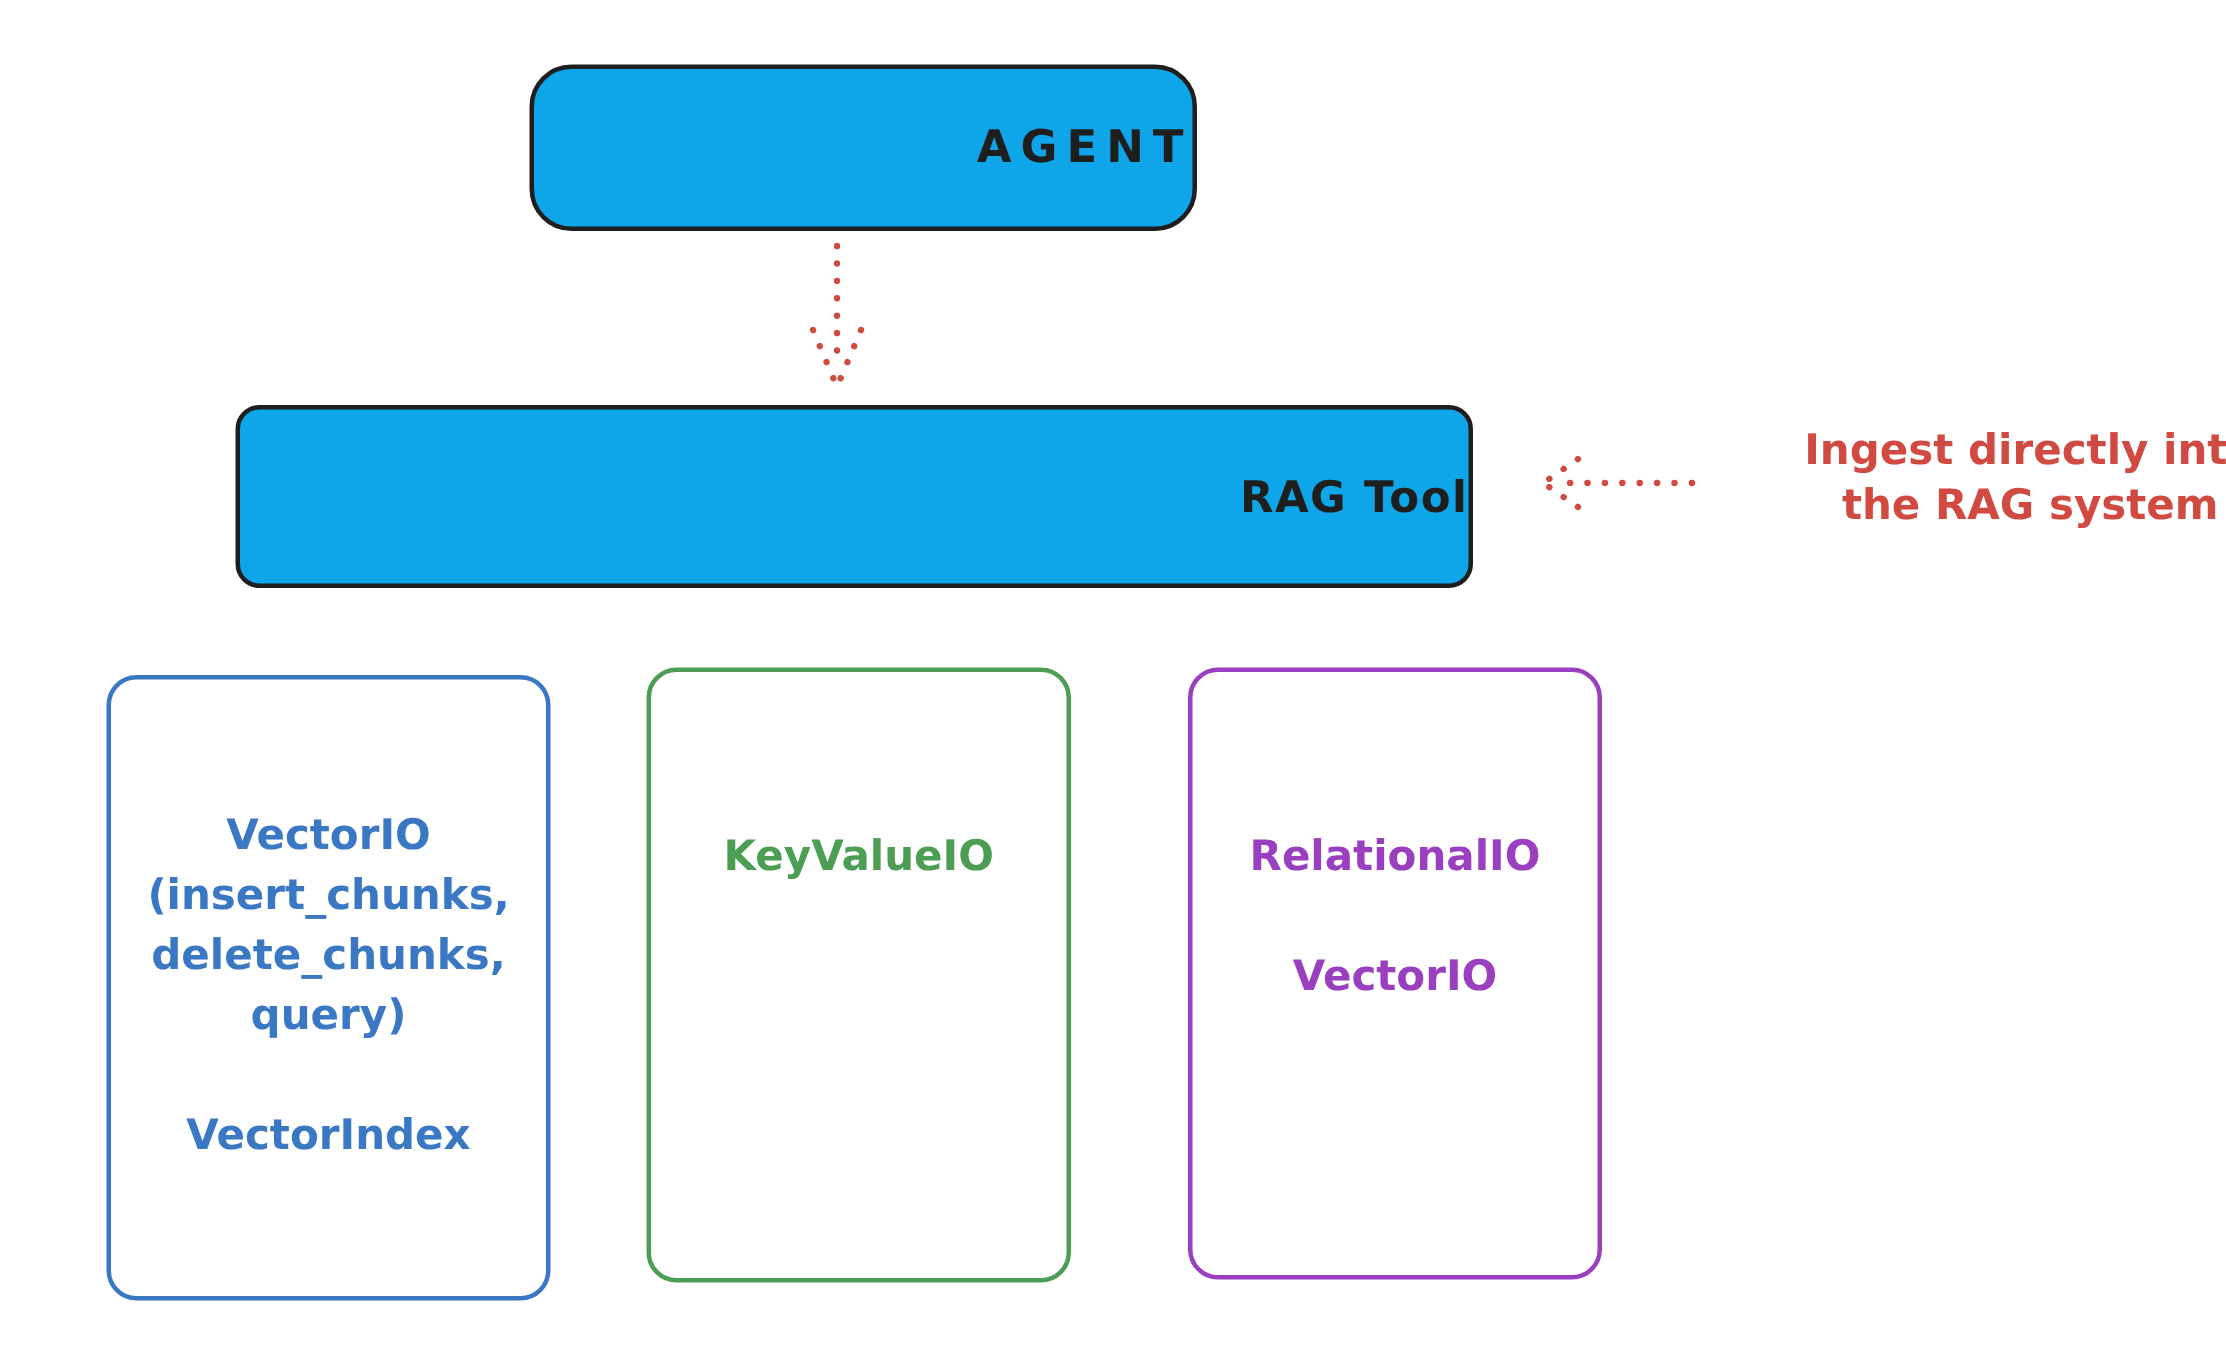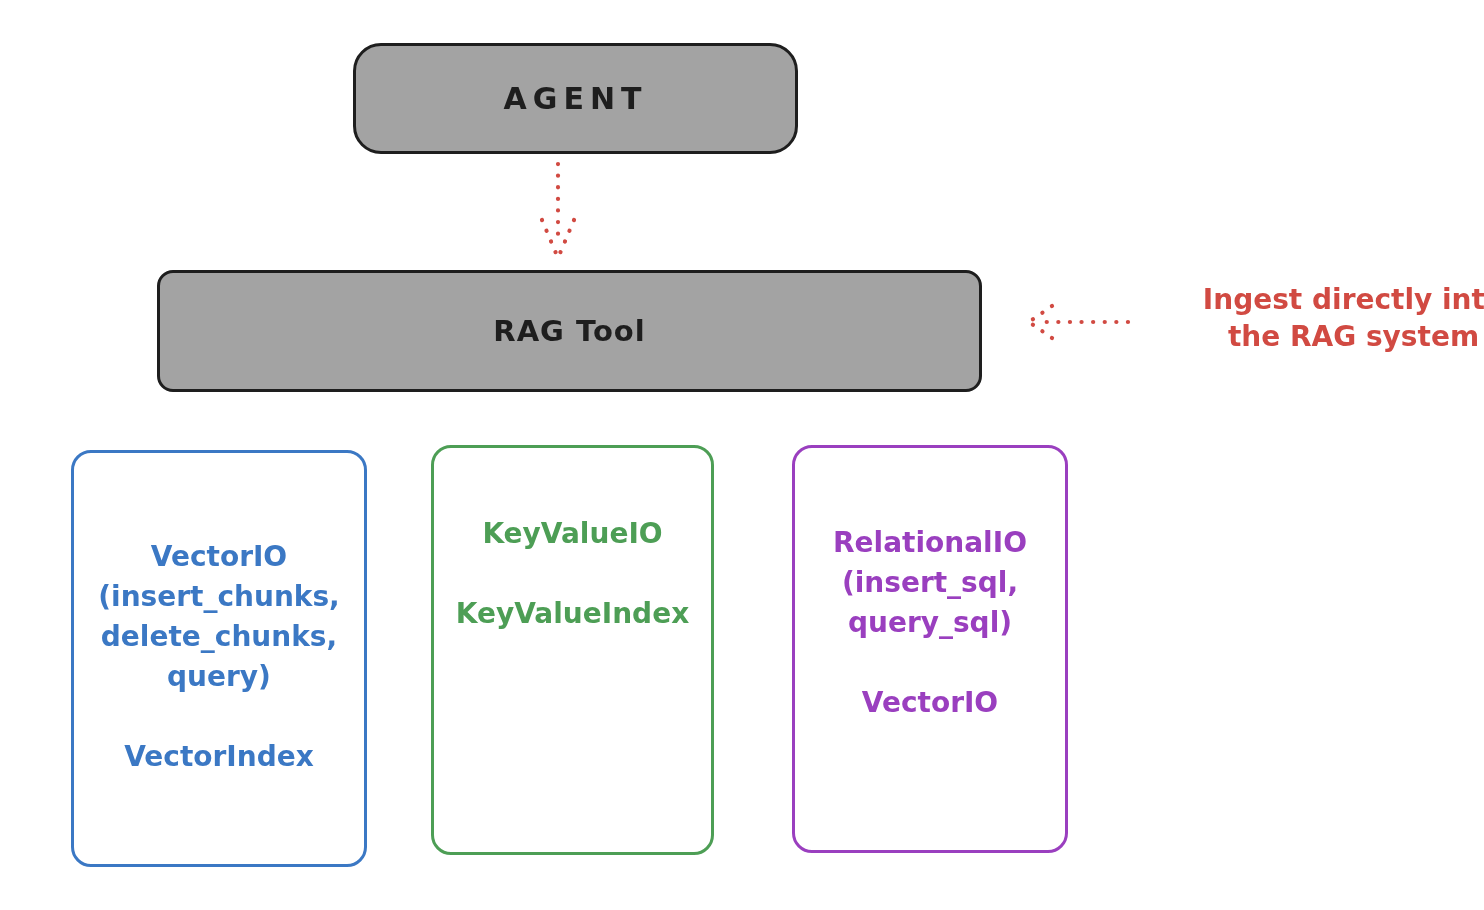--- a/index.html
+++ b/index.html
@@ -12,24 +12,24 @@
   .canvas {
     position: relative;
     width: 1484px; height: 910px;
     background: #ffffff;
   }
   
   .node {
     position: absolute;
     border: 3.5px solid var(--c, #1e1e1e);
     border-radius: 28px;
-    display: flex; align-items: center; justify-content: center;
+    display: flex; align-items: center; justify-content: flex-end;
     color: var(--c, #1e1e1e);
     box-sizing: border-box;
-    background: #a3a3a3;
+    background: #0ea5e9;
   }
   .node-agent {
     left: 353px; top: 43px; width: 445px; height: 111px;
     font-size: 30px; font-weight: 700; letter-spacing: 6px;
   }
   .node-rag {
     left: 157px; top: 270px; width: 825px; height: 122px;
     border-radius: 16px;
     font-size: 29px; font-weight: 600; letter-spacing: 1px;
   }
@@ -41,22 +41,22 @@
     color: var(--c);
     box-sizing: border-box;
     text-align: center;
     font-size: 28px; font-weight: 600;
     line-height: 40px;
     background: #ffffff;
   }
   .io-box .io-methods { white-space: pre-line; }
   .io-box .io-index { margin-top: 40px; }
   .io-vector     { left: 71px;  top: 450px; width: 296px; height: 417px; padding-top: 84px; }
-  .io-keyvalue   { left: 431px; top: 445px; width: 283px; height: 410px; padding-top: 66px; }
-  .io-relational { left: 792px; top: 445px; width: 276px; height: 408px; padding-top: 75px; }
+  .io-keyvalue   { left: 431px; top: 445px; width: 283px; height: 410px; padding-top: 103px; }
+  .io-relational { left: 792px; top: 445px; width: 276px; height: 408px; padding-top: 103px; }
   
   .annotation {
     position: absolute;
     left: 1181px; top: 281px; width: 345px;
     color: var(--c);
     font-size: 28px; font-weight: 700;
     line-height: 37px;
     text-align: center;
     white-space: pre-line;
   }
@@ -108,23 +108,20 @@
   <div class="io-box io-vector" style="--c: #3b78c4;">
     <div class="io-name">VectorIO</div>
     <div class="io-methods">(insert_chunks,
 delete_chunks,
 query)</div>
     <div class="io-index">VectorIndex</div>
   </div>
 
   <div class="io-box io-keyvalue" style="--c: #4d9e55;">
     <div class="io-name">KeyValueIO</div>
-    <div class="io-index">KeyValueIndex</div>
   </div>
 
   <div class="io-box io-relational" style="--c: #9a3fbf;">
     <div class="io-name">RelationalIO</div>
-    <div class="io-methods">(insert_sql,
-query_sql)</div>
     <div class="io-index">VectorIO</div>
   </div>
 
 </div>
 
 </body></html>

